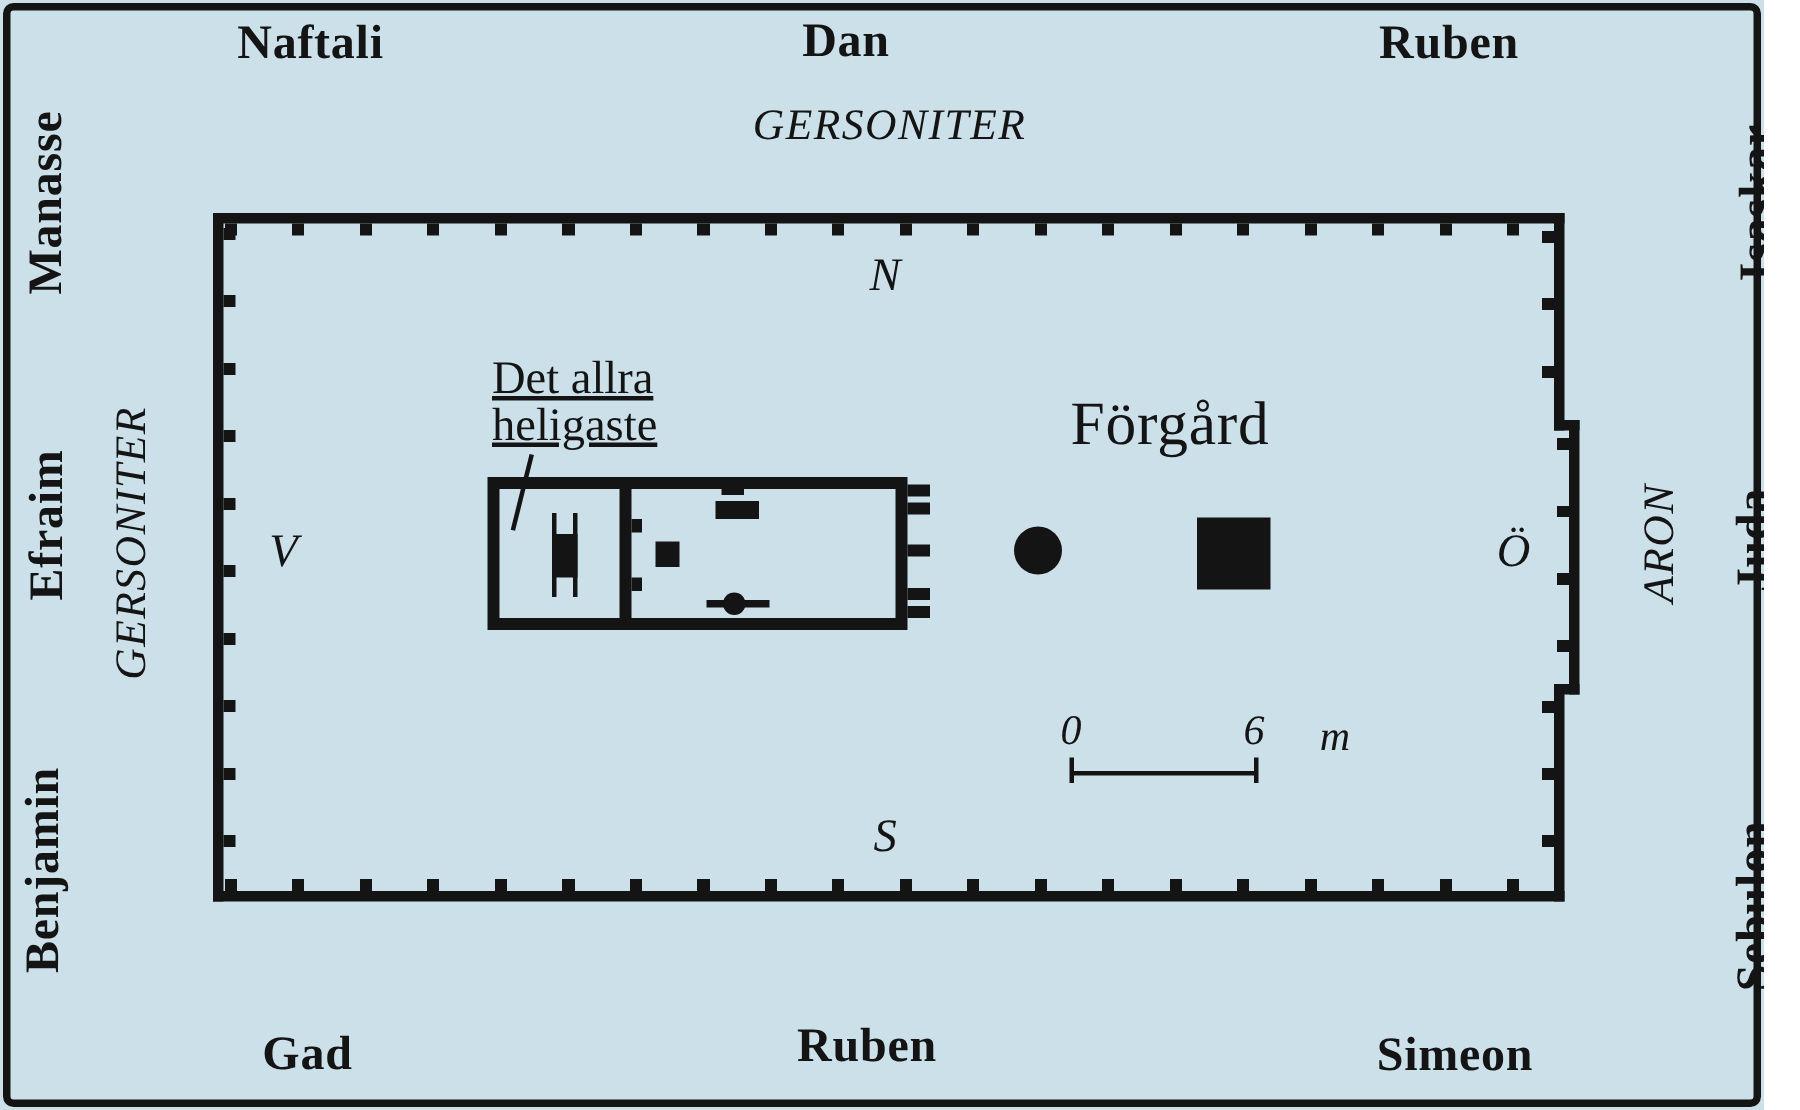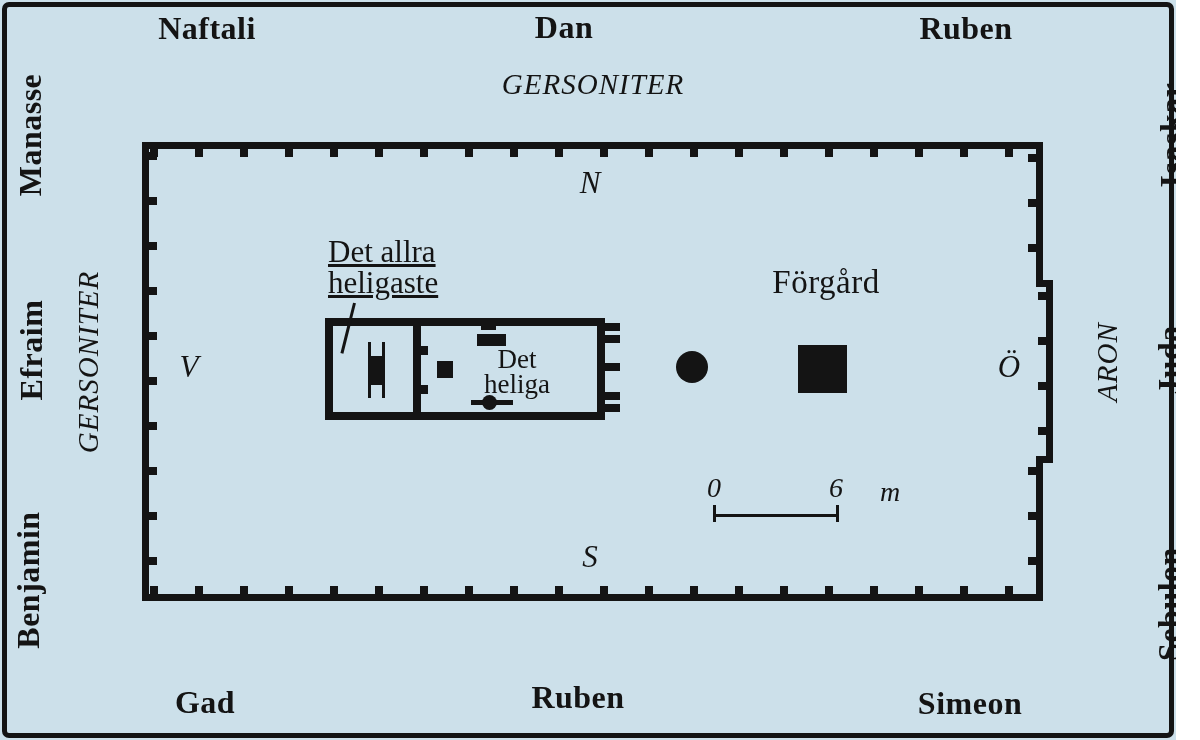--- a/index.html
+++ b/index.html
@@ -20,21 +20,21 @@
     border:5px solid var(--ink);
     border-radius:7px;
     pointer-events:none;
   }
   .abs{position:absolute;}
   .center{transform:translate(-50%,-50%);}
   .center-rot{transform:translate(-50%,-50%) rotate(-90deg);white-space:nowrap;}
   .tribe{font-weight:bold;font-size:32px;letter-spacing:.5px;}
   .clan{font-style:italic;font-size:29px;letter-spacing:1px;}
   .compass{font-style:italic;font-size:31px;}
-  .courtyard-title{font-size:33px;letter-spacing:.5px;margin-left:46px;}
+  .courtyard-title{font-size:41px;letter-spacing:.5px;}
   .small-label{font-size:31px;line-height:31px;text-decoration:underline;}
   .holy-label{font-size:27px;line-height:25px;text-align:center;}
   .scale-num{font-style:italic;font-size:28px;}
   .ink{background:var(--ink);}
   .ticks-h{
     height:8px;
     background:repeating-linear-gradient(90deg,var(--ink) 0 8px,transparent 8px 45px);
   }
   .ticks-v{
     width:8px;
@@ -120,24 +120,20 @@
   <div class="abs dot" style="left:482px;top:395px;width:15px;height:15px"></div>
 
   <div class="abs dot" style="left:676px;top:351px;width:32px;height:32px"></div>
   <div class="abs ink" style="left:798px;top:345px;width:49px;height:48px"></div>
 
   <div class="abs small-label" style="left:328px;top:236px">
     <div>Det allra</div>
     <div>heligaste</div>
   </div>
   <div class="abs ink" style="left:353px;top:303px;width:3px;height:52px;transform:rotate(14deg);transform-origin:top center"></div>
-  <div class="abs holy-label" style="left:450px;top:347px;width:134px">
-    <div>Det</div>
-    <div>heliga</div>
-  </div>
 
   <div class="abs center scale-num" style="left:714px;top:488px">0</div>
   <div class="abs center scale-num" style="left:836px;top:488px">6</div>
   <div class="abs center scale-num" style="left:890px;top:492px">m</div>
   <div class="abs ink" style="left:714px;top:514px;width:124px;height:3px"></div>
   <div class="abs ink" style="left:713px;top:505px;width:3px;height:17px"></div>
   <div class="abs ink" style="left:836px;top:505px;width:3px;height:17px"></div>
 </div>
 
 </body></html>

